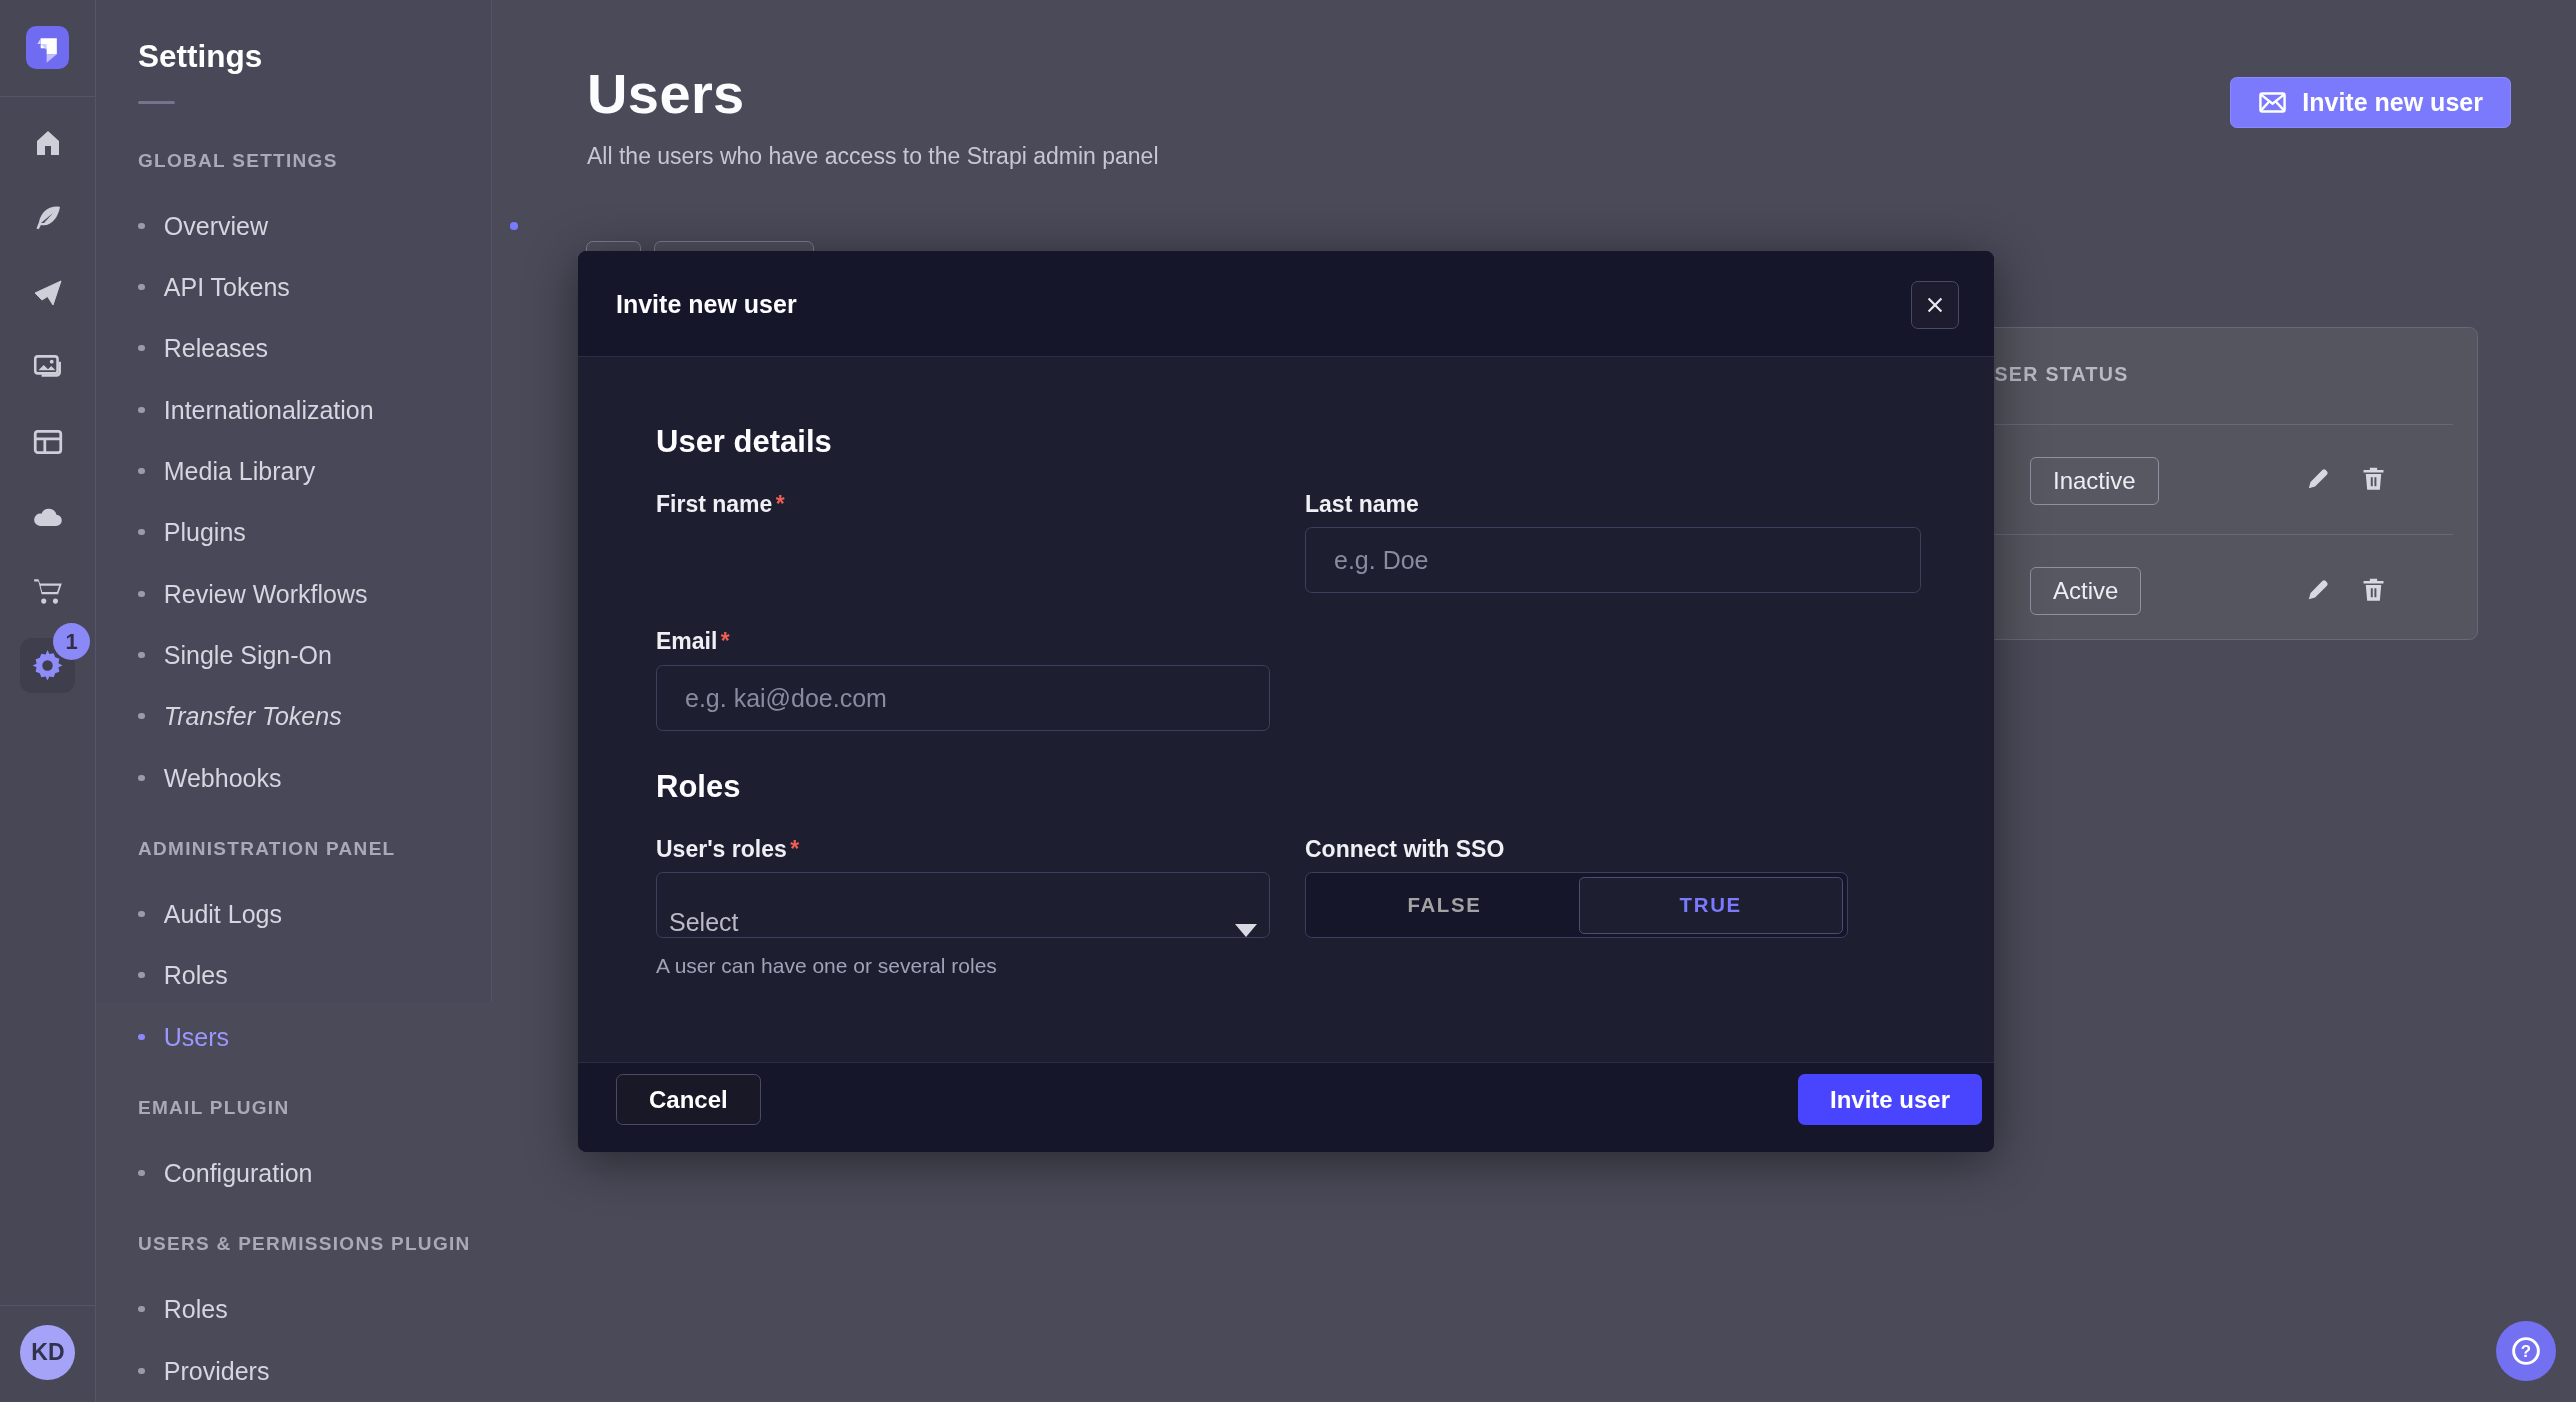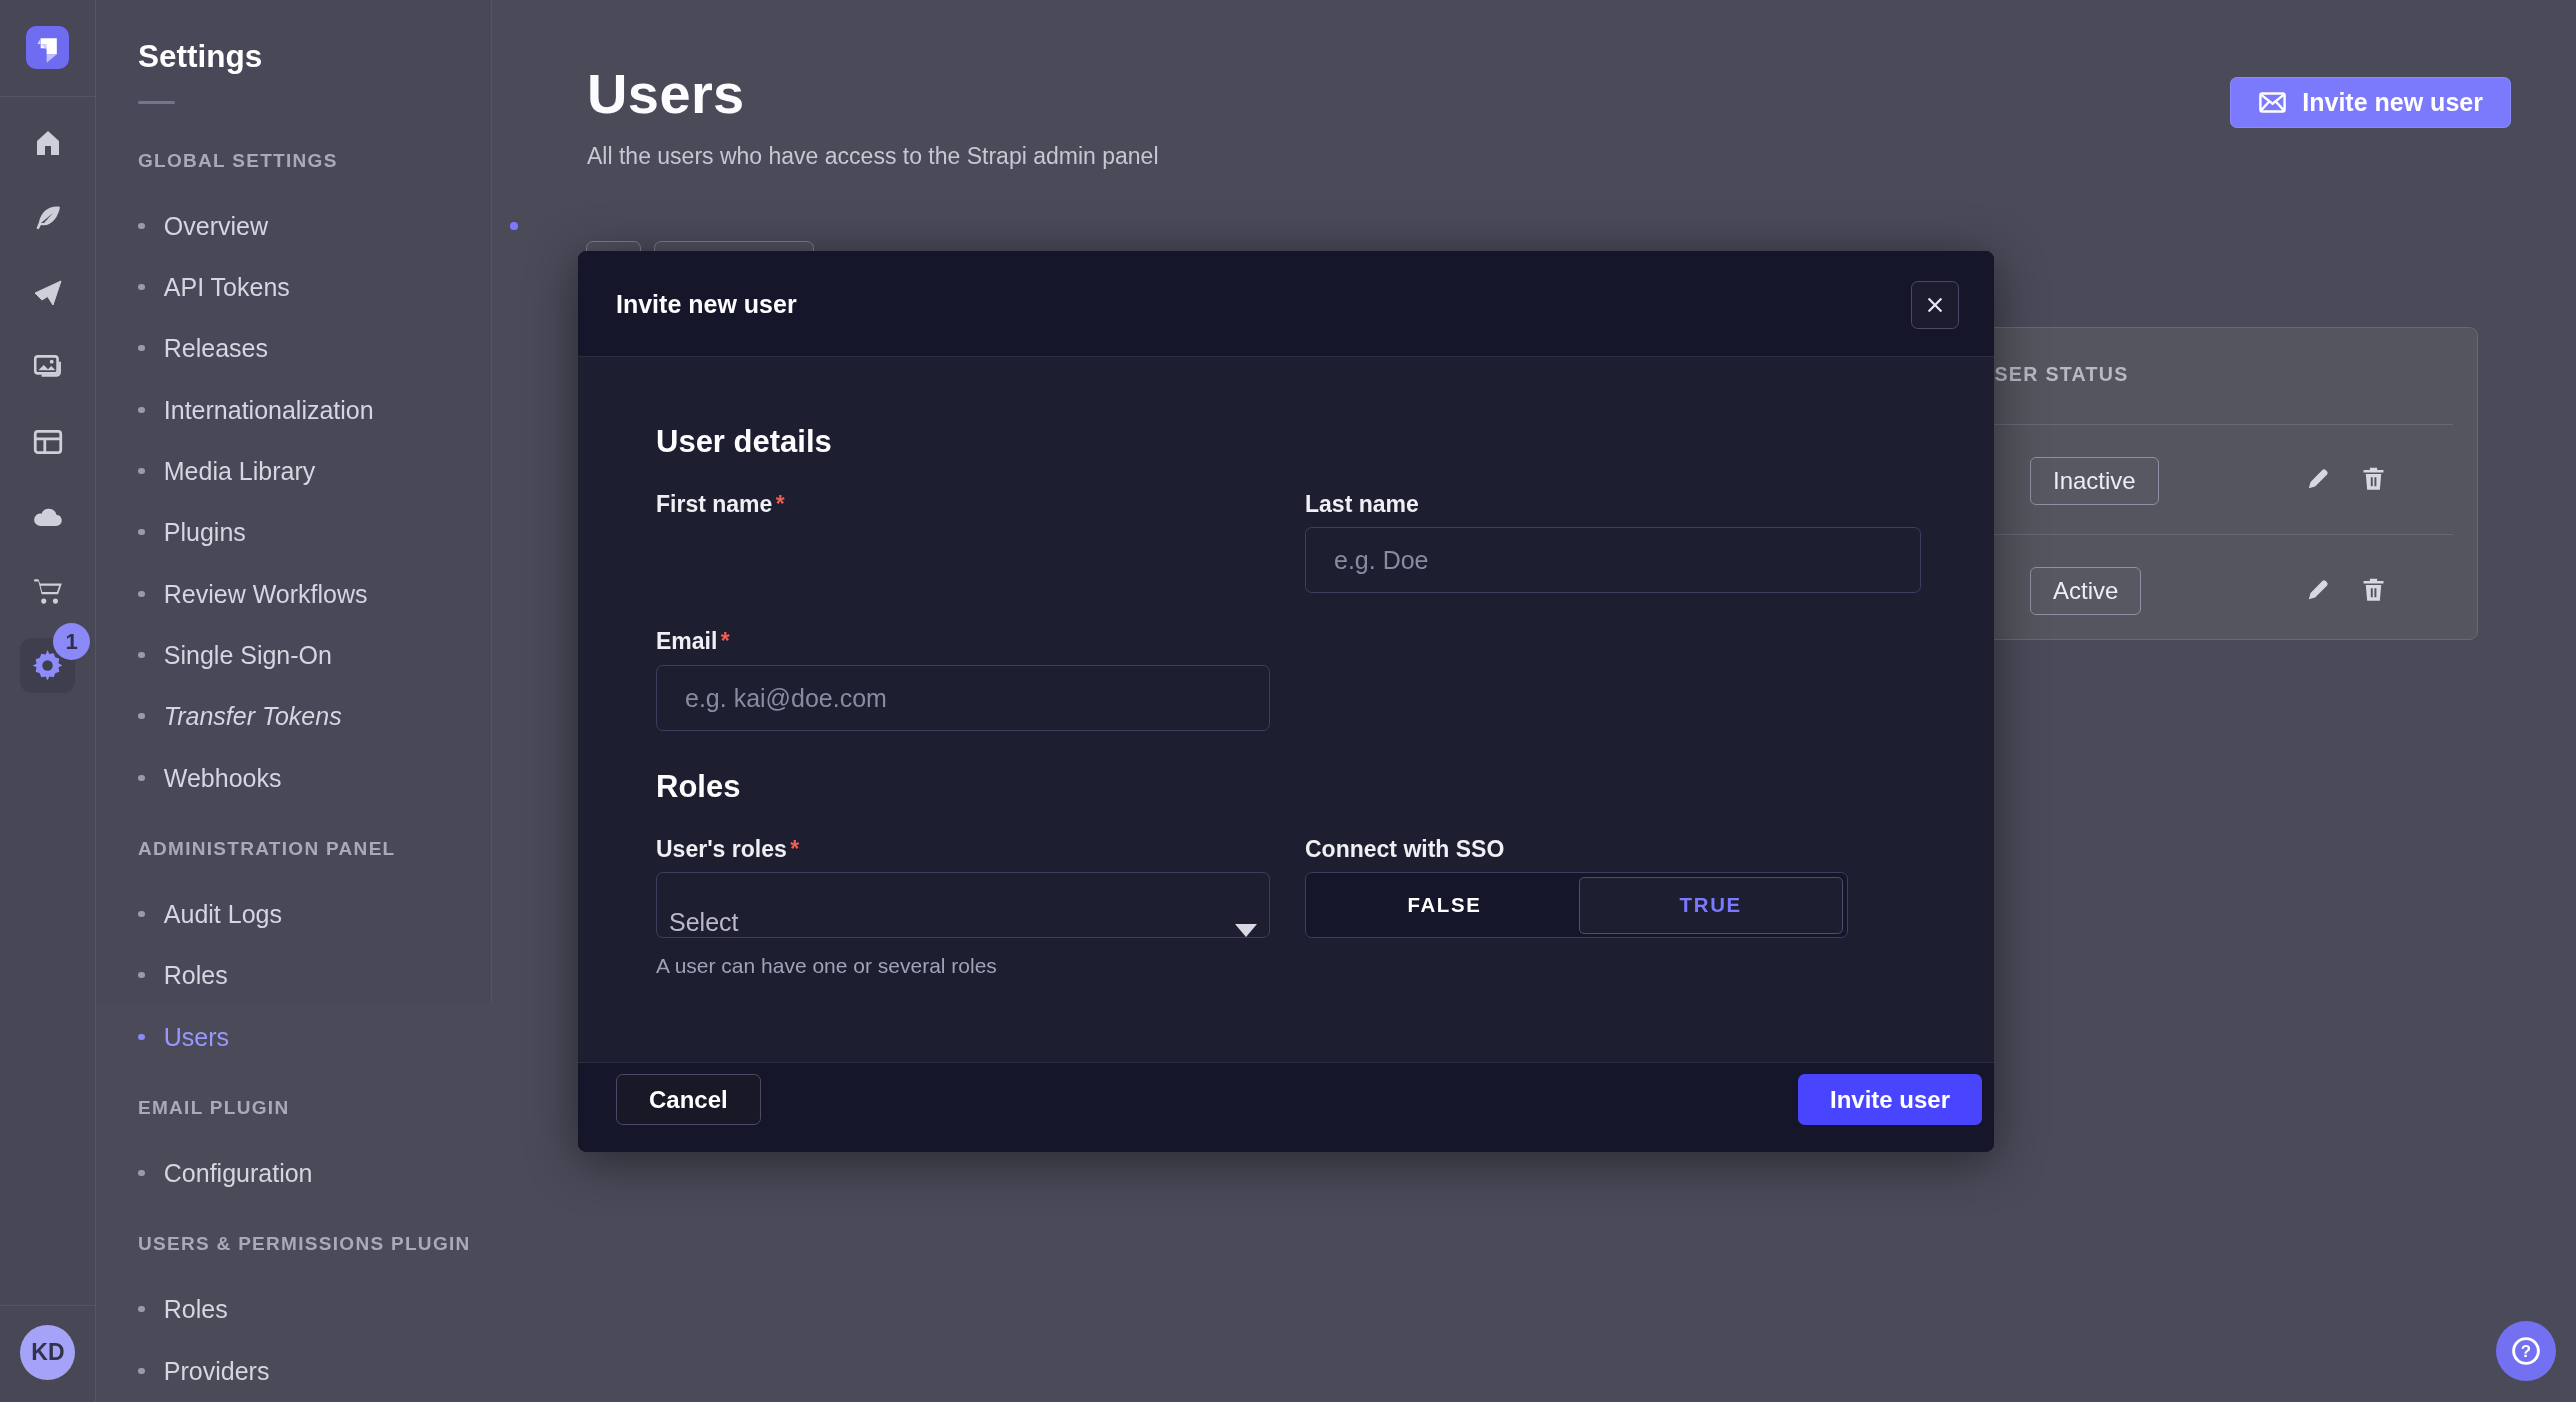--- a/index.html
+++ b/index.html
@@ -52,21 +52,21 @@
   .section-heading{position:absolute;left:78px;font-size:31px;font-weight:600;color:#fdfdff;}
   .field-label{position:absolute;font-size:23px;font-weight:600;color:#eef0f4;}
   .req{color:#ee5e52;margin-left:3.4px;}
   .text-input{position:absolute;height:66px;border:0.9px solid #3e3e5e;border-radius:6.8px;background:transparent;box-sizing:border-box;display:flex;align-items:center;padding:0 28px;cursor:text;}
   .placeholder{font-size:25px;color:#8a8aa0;}
   #roles-select{left:78px;top:621px;width:614px;height:66px;border:0.9px solid #3e3e5e;border-radius:6.8px;box-sizing:border-box;display:flex;align-items:flex-end;justify-content:space-between;padding:0 12px;cursor:pointer;}
   #select-value{font-size:25px;color:#b9b9c8;}
   .caret-down{width:0;height:0;border-left:11px solid transparent;border-right:11px solid transparent;border-top:13.6px solid #d9d9e3;}
   #roles-hint{left:78px;top:703px;font-size:21px;color:#a2a2b7;}
   #sso-toggle{left:727px;top:621px;width:543px;height:66px;background:#16162a;border:0.9px solid #3e3e5e;border-radius:6.8px;box-sizing:border-box;display:flex;align-items:center;padding:4.3px;}
-  .toggle-false{flex:1;text-align:center;font-size:20.4px;font-weight:700;letter-spacing:1.7px;color:#ffffff;cursor:pointer;}
+  .toggle-false{flex:1;text-align:center;font-size:20.4px;font-weight:700;letter-spacing:1.7px;color:#a3a3a3;cursor:pointer;}
   .toggle-true{width:262px;height:55px;border:0.9px solid #4e4e73;border-radius:5.1px;background:#1e1e31;display:flex;align-items:center;justify-content:center;font-size:20.4px;font-weight:700;letter-spacing:1.7px;color:#7b79ff;cursor:pointer;}
   #modal-footer{left:0;top:811px;width:1416px;height:90px;background:#16162a;border-radius:0 0 8.5px 8.5px;border-top:0.9px solid #2c2c45;box-sizing:border-box;}
   #cancel-button{left:38px;top:823px;height:51px;padding:0 32px;border:0.9px solid #4a4a66;border-radius:6.8px;background:#181826;display:flex;align-items:center;font-size:24px;font-weight:600;color:#fff;cursor:pointer;box-sizing:border-box;}
   #invite-user-button{left:1220px;top:823px;height:51px;padding:0 32px;border-radius:6.8px;background:#4945ff;display:flex;align-items:center;font-size:24px;font-weight:600;color:#fff;cursor:pointer;box-sizing:border-box;}
 
   #help-button{left:2496px;top:1321px;width:60px;height:60px;border-radius:50%;background:#7470f2;display:flex;align-items:center;justify-content:center;cursor:pointer;}
 </style>
 </head>
 <body>
 

